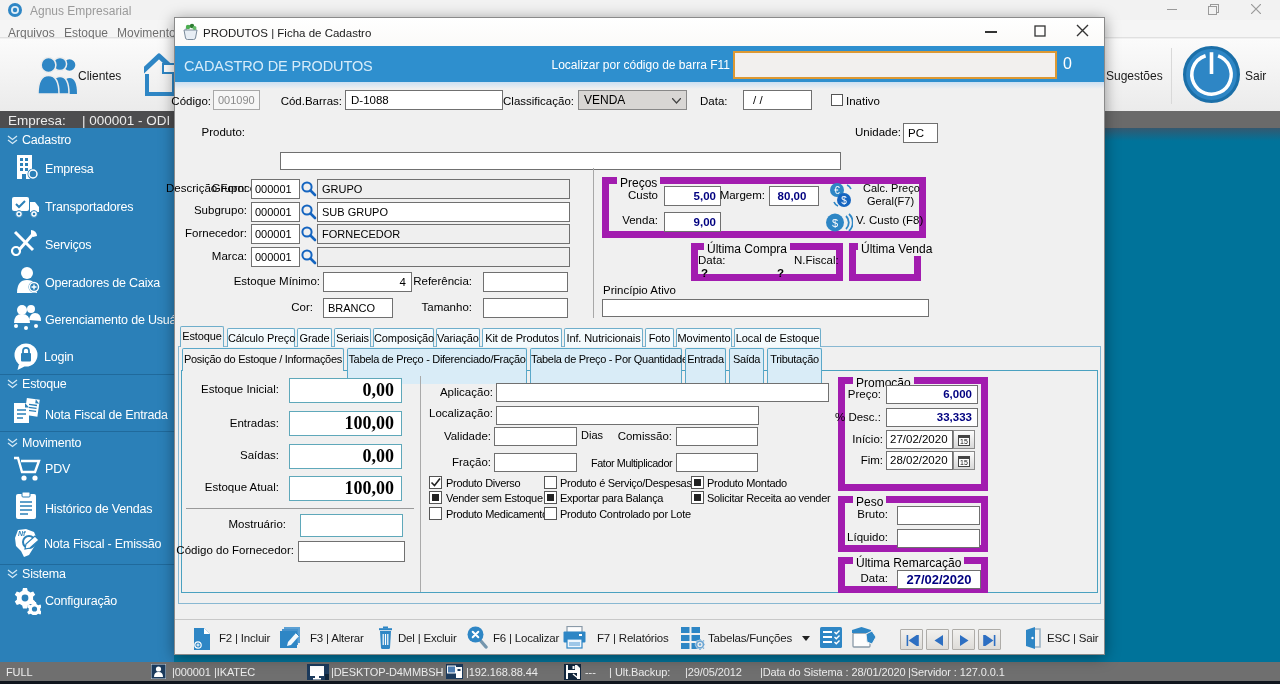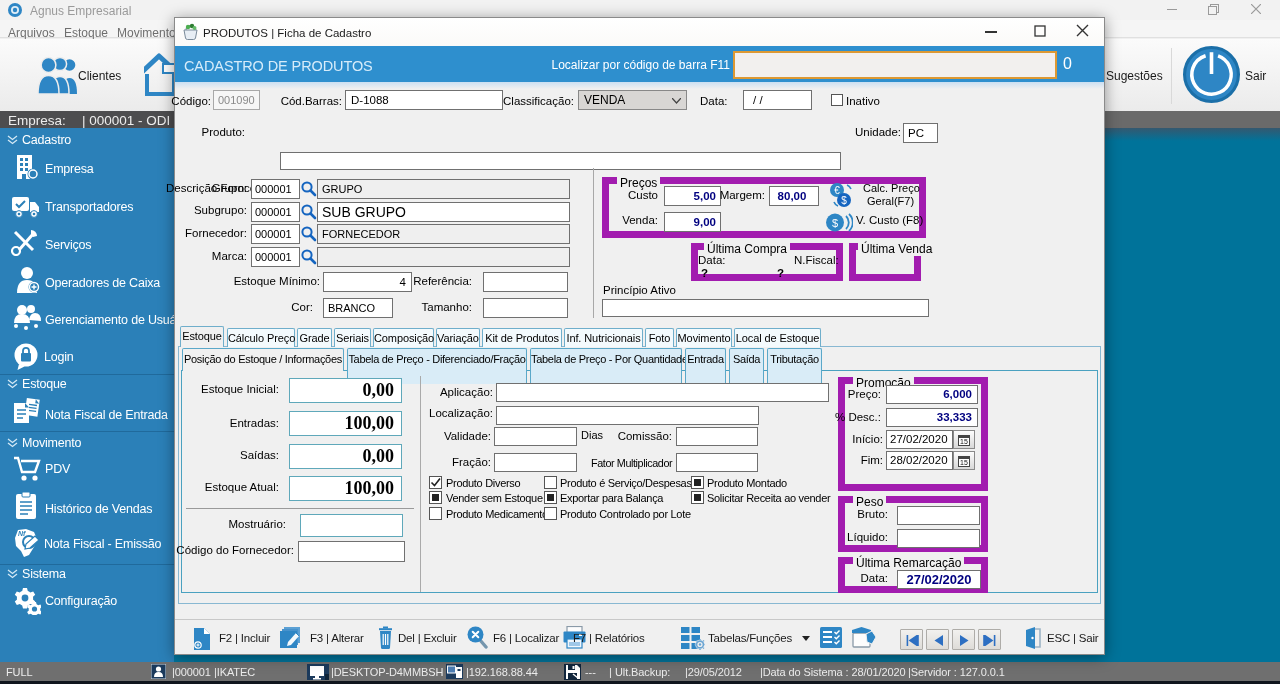--- a/index.html
+++ b/index.html
@@ -324,21 +324,21 @@
         <circle cx="7" cy="7" r="4.6" fill="none" stroke="#1565c0" stroke-width="2"></circle>
         <line x1="10.5" y1="10.5" x2="15" y2="15" stroke="#1565c0" stroke-width="2.6" stroke-linecap="round"></line>
       </svg>
   <div class="in" style="left:142px;top:161px;width:253px;height:20px;background:#efefef;font-size:11px;line-height:18px;padding-left:4px;">GRUPO</div>
   <div class="rlbl" style="right:857px;top:186px;">Subgrupo:</div>
   <div class="in" style="left:76px;top:184px;width:49px;height:20px;font-size:11px;line-height:18px;padding-left:3px;">000001</div>
   <svg style="left:125px;top:185px;" width="17" height="18" viewBox="0 0 17 18">
         <circle cx="7" cy="7" r="4.6" fill="none" stroke="#1565c0" stroke-width="2"></circle>
         <line x1="10.5" y1="10.5" x2="15" y2="15" stroke="#1565c0" stroke-width="2.6" stroke-linecap="round"></line>
       </svg>
-  <div class="in" style="left:142px;top:184px;width:253px;height:20px;font-size:14px;line-height:18px;padding-left:4px;">SUB GRUPO</div>
+  <div class="in" style="left:142px;top:184px;width:253px;height:20px;font-size:11px;line-height:18px;padding-left:4px;">SUB GRUPO</div>
   <div class="rlbl" style="right:857px;top:209px;">Fornecedor:</div>
   <div class="in" style="left:76px;top:206px;width:49px;height:20px;font-size:11px;line-height:18px;padding-left:3px;">000001</div>
   <svg style="left:125px;top:207px;" width="17" height="18" viewBox="0 0 17 18">
         <circle cx="7" cy="7" r="4.6" fill="none" stroke="#1565c0" stroke-width="2"></circle>
         <line x1="10.5" y1="10.5" x2="15" y2="15" stroke="#1565c0" stroke-width="2.6" stroke-linecap="round"></line>
       </svg>
   <div class="in" style="left:142px;top:206px;width:253px;height:20px;background:#efefef;font-size:11px;line-height:18px;padding-left:4px;">FORNECEDOR</div>
   <div class="rlbl" style="right:857px;top:232px;">Marca:</div>
   <div class="in" style="left:76px;top:229px;width:49px;height:20px;font-size:11px;line-height:18px;padding-left:3px;">000001</div>
   <svg style="left:125px;top:230px;" width="17" height="18" viewBox="0 0 17 18">
@@ -565,21 +565,21 @@
   </svg>
   <div class="ft" style="left:318px;">F6 | Localizar</div>
 
   <svg style="left:388px;top:608px;" width="23" height="23" viewBox="0 0 23 23">
    <rect x="4" y="0.5" width="15" height="6" fill="#fdfdfd" stroke="#8a9aa8" stroke-width="1.2"></rect>
    <rect x="0.5" y="5.5" width="22" height="11" rx="1" fill="#2e86c5"></rect>
    <rect x="16" y="8" width="3" height="2" fill="#fff"></rect>
    <rect x="4" y="13" width="15" height="9" fill="#eef6fd" stroke="#2e86c5" stroke-width="1.2"></rect>
    <rect x="6" y="16" width="11" height="4" fill="#9ec7e8"></rect>
   </svg>
-  <div class="ft" style="left:398px;">F7 | Relatórios</div>
+  <div class="ft" style="left:422px;">F7 | Relatórios</div>
 
   <svg style="left:506px;top:609px;" width="24" height="23" viewBox="0 0 24 23">
    <g fill="#2e86c5">
     <rect x="0" y="0" width="8.5" height="6"></rect>
           <rect x="10.5" y="0" width="8.5" height="6"></rect>
     <rect x="0" y="8" width="8.5" height="6"></rect>
           <rect x="10.5" y="8" width="8.5" height="6"></rect>
     <rect x="0" y="16" width="8.5" height="6"></rect>
           <rect x="10.5" y="16" width="8.5" height="6"></rect>
    </g>

